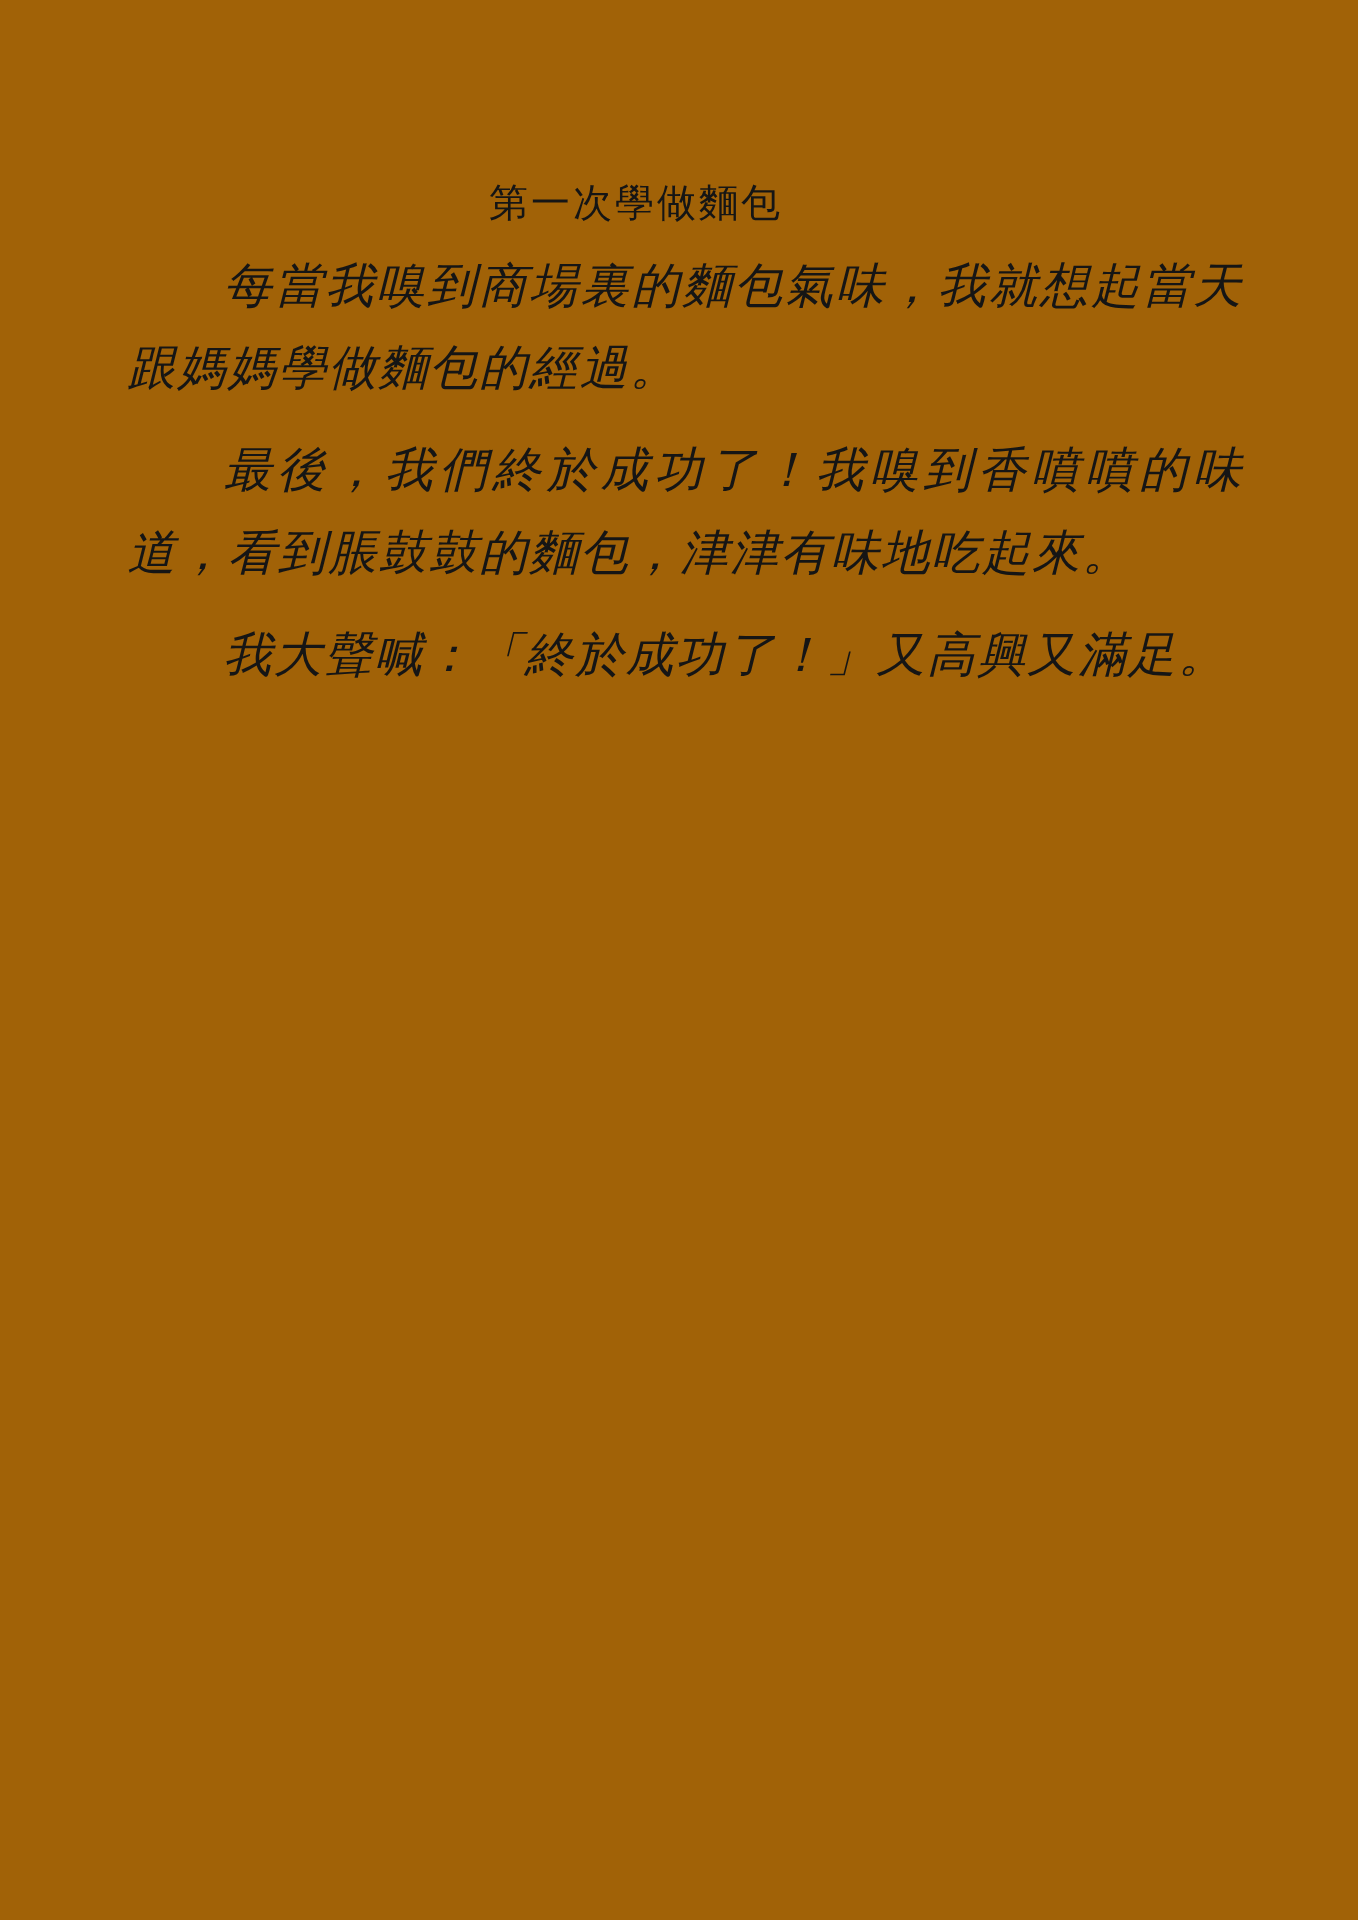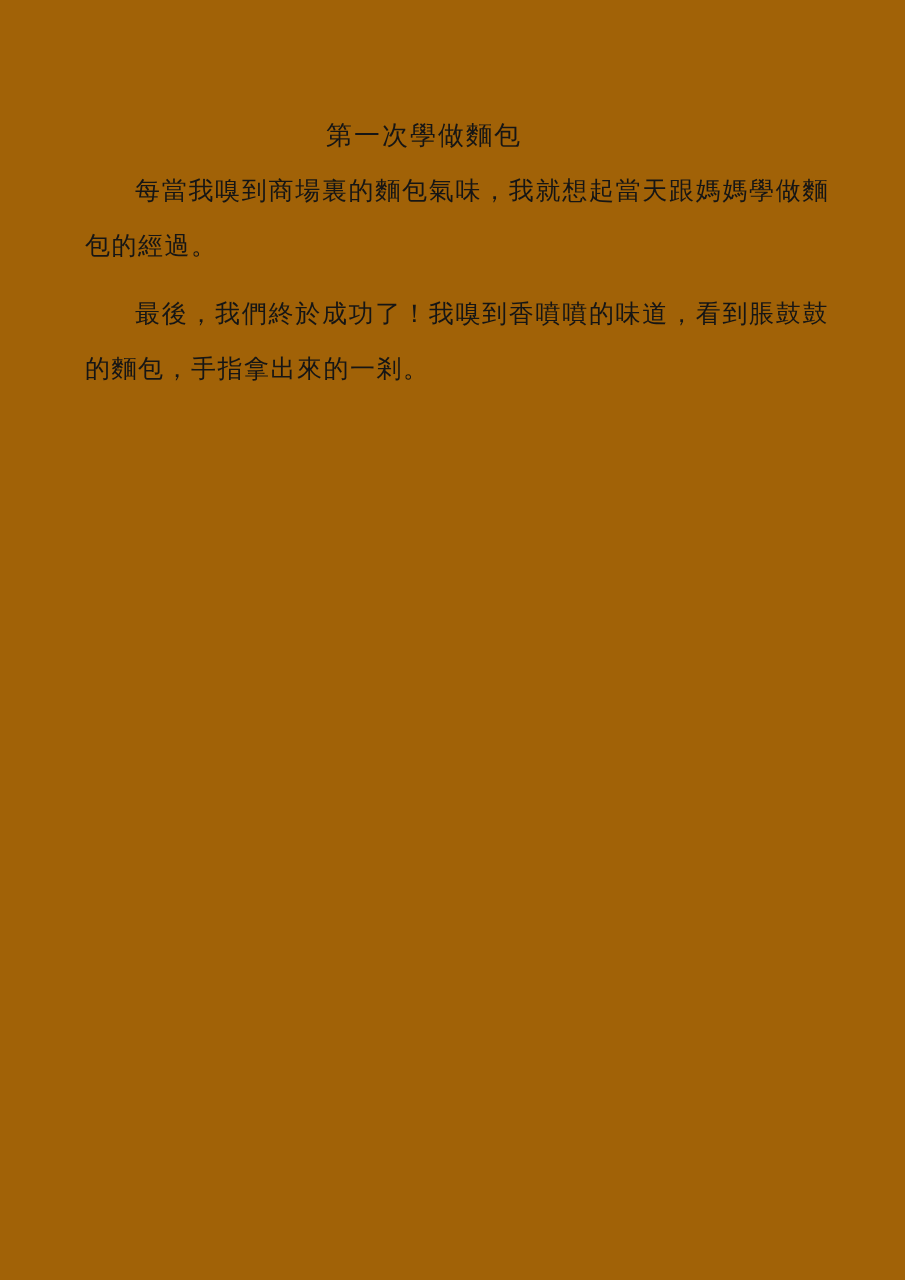--- a/index.html
+++ b/index.html
@@ -27,41 +27,43 @@
     line-height: 55px;
     letter-spacing: 2px;
     white-space: nowrap;
   }
   .title-gap {
     display: inline-block;
     width: 66px;
   }
   .essay-body p {
     margin: 0 0 13px 0;
-    font-size: 25px;
+    font-size: 32px;
     line-height: 55px;
     letter-spacing: 1.5px;
     text-align: justify;
     text-justify: inter-ideograph;
     text-indent: 2em;
+    font-style: italic;
   }
   .essay-body p:last-child {
     margin-bottom: 0;
   }
 </style>
 </head>
 <body>
 
 <div class="page">
   <div class="content">
 
     <div class="title-line">
       <span>第一次學做麵包</span>
       <span class="title-gap"></span>
     </div>
 
     <div class="essay-body">
       <p>每當我嗅到商場裏的麵包氣味，我就想起當天跟媽媽學做麵包的經過。</p>
-      <p>最後，我們終於成功了！我嗅到香噴噴的味道，看到脹鼓鼓的麵包，手指拿出來的一剎。</p>
+      <p>最後，我們終於成功了！我嗅到香噴噴的味道，看到脹鼓鼓的麵包，津津有味地吃起來。</p>
+      <p>我大聲喊：「終於成功了！」又高興又滿足。</p>
     </div>
 
   </div>
 </div>
 
 </body></html>

